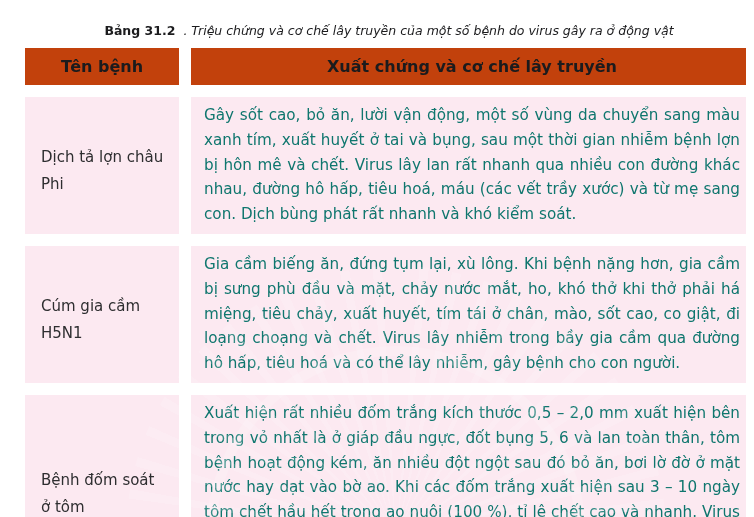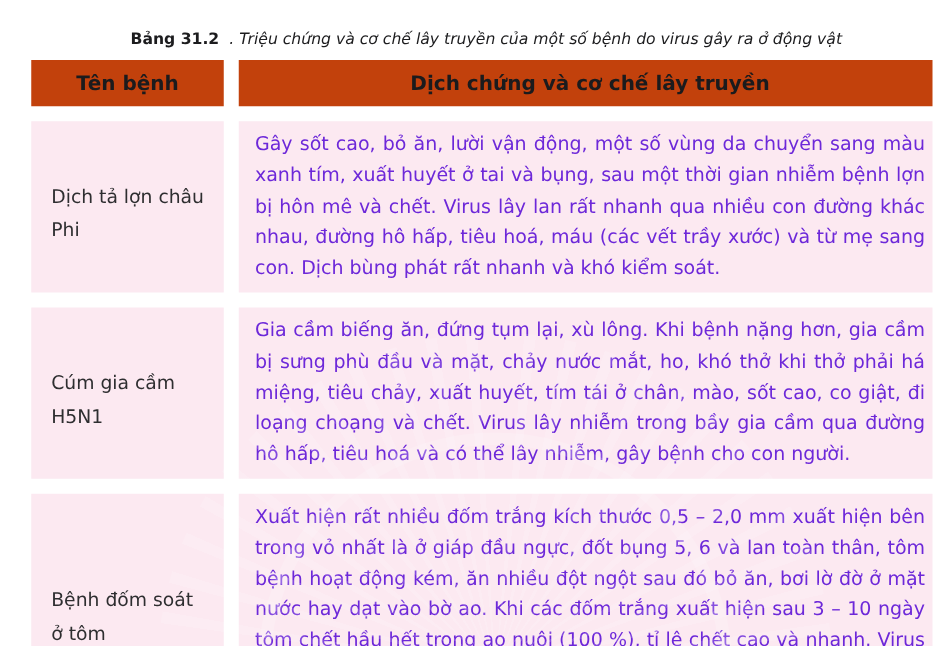--- a/index.html
+++ b/index.html
@@ -48,21 +48,21 @@
     padding: 18px 10px 6px 12px;
     font-size: 15px;
     line-height: 27px;
     color: #2e2e30;
   }
   .td-desc {
     padding: 6px 13px 7px 13px;
     font-size: 15.2px;
     line-height: 24.8px;
     text-align: justify;
-    color: #6d28d9;
+    color: #0f766e;
   }
   
   .watermark {
     position: absolute;
     left: 110px;
     top: 250px;
     width: 540px;
     height: 540px;
     border-radius: 50%;
     background:
@@ -90,21 +90,21 @@
 
 <div class="page">
 
   <div class="caption">
     <span class="cap-label">Bảng 31.2</span><span class="cap-text">. Triệu chứng và cơ chế lây truyền của một số bệnh do virus gây ra ở động vật</span>
   </div>
 
   <div class="tbl">
 
     <div class="cell th">Tên bệnh</div>
-    <div class="cell th">Dịch chứng và cơ chế lây truyền</div>
+    <div class="cell th">Xuất chứng và cơ chế lây truyền</div>
 
     <div class="cell td td-disease">
       <span>Dịch tả lợn châu Phi</span>
     </div>
     <div class="cell td td-desc">Gây sốt cao, bỏ ăn, lười vận động, một số vùng da chuyển sang màu xanh tím, xuất huyết ở tai và bụng, sau một thời gian nhiễm bệnh lợn bị hôn mê và chết. Virus lây lan rất nhanh qua nhiều con đường khác nhau, đường hô hấp, tiêu hoá, máu (các vết trầy xước) và từ mẹ sang con. Dịch bùng phát rất nhanh và khó kiểm soát.</div>
 
     <div class="cell td td-disease">
       <span>Cúm gia cầm H5N1</span>
     </div>
     <div class="cell td td-desc">Gia cầm biếng ăn, đứng tụm lại, xù lông. Khi bệnh nặng hơn, gia cầm bị sưng phù đầu và mặt, chảy nước mắt, ho, khó thở khi thở phải há miệng, tiêu chảy, xuất huyết, tím tái ở chân, mào, sốt cao, co giật, đi loạng choạng và chết. Virus lây nhiễm trong bầy gia cầm qua đường hô hấp, tiêu hoá và có thể lây nhiễm, gây bệnh cho con người.</div>

